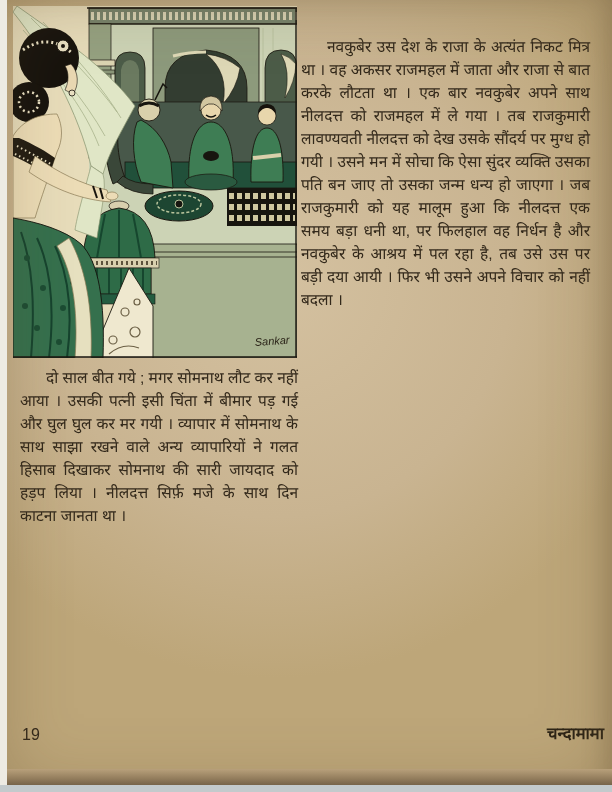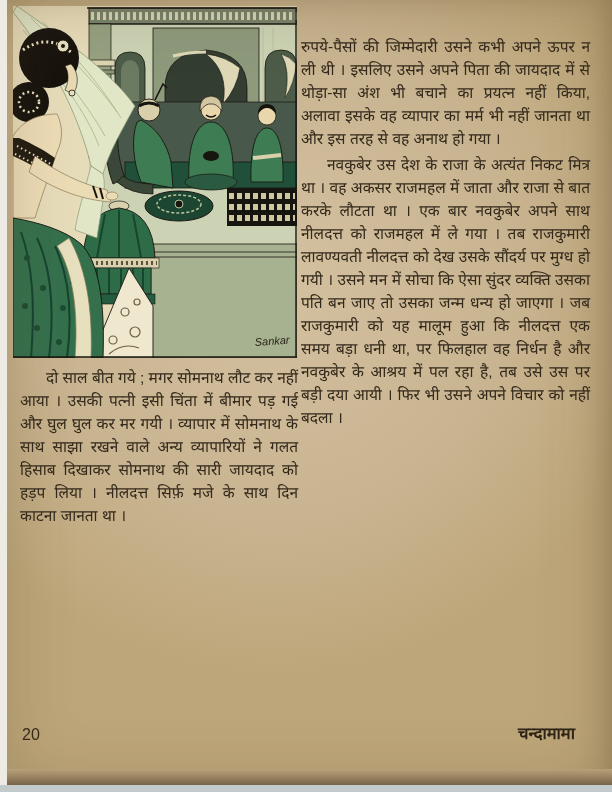--- a/index.html
+++ b/index.html
@@ -16,21 +16,21 @@
   .illustration svg{display:block;}
 
   .col{position:absolute;color:#33291b;font-size:15.5px;line-height:23px;text-align:justify;
        text-rendering:optimizeLegibility;}
   .col-right{left:301px;top:35px;width:289px;}
   .col-left{left:20px;top:366px;width:278px;}
   .para{margin:0 0 3px 0;}
   .para.indent{text-indent:26px;}
 
   .page-number{position:absolute;left:22px;top:726px;font-size:16px;color:#33291b;}
-  .magazine-title{position:absolute;right:37px;top:721px;font-size:16.5px;font-weight:bold;color:#2d2416;}
+  .magazine-title{position:absolute;right:8px;top:721px;font-size:16.5px;font-weight:bold;color:#2d2416;}
 </style>
 </head>
 <body>
 
 <div class="page">
   <div class="scan-edge-left"></div>
 
   <figure class="illustration">
     <svg viewBox="0 0 284 352" width="284" height="352">
 
@@ -196,26 +196,25 @@
 
       <g stroke="#1a160f" stroke-width="1.4" fill="none">
         <line x1="74" y1="2" x2="284" y2="2"></line>
         <line x1="283" y1="2" x2="283" y2="351"></line>
         <line x1="0" y1="351" x2="284" y2="351"></line>
       </g>
     </svg>
   </figure>
 
   <div class="col col-right">
-      <p class="para">रुपये-पैसों की जिम्मेदारी उसने कभी अपने ऊपर न ली थी । इसलिए उसने अपने पिता की जायदाद में से थोड़ा-सा अंश भी बचाने का प्रयत्न नहीं किया, अलावा इसके वह व्यापार का मर्म भी नहीं जानता था और इस तरह से वह अनाथ हो गया ।</p>
       <p class="para indent">नवकुबेर उस देश के राजा के अत्यंत निकट मित्र था । वह अकसर राजमहल में जाता और राजा से बात करके लौटता था । एक बार नवकुबेर अपने साथ नीलदत्त को राजमहल में ले गया । तब राजकुमारी लावण्यवती नीलदत्त को देख उसके सौंदर्य पर मुग्ध हो गयी । उसने मन में सोचा कि ऐसा सुंदर व्यक्ति उसका पति बन जाए तो उसका जन्म धन्य हो जाएगा । जब राजकुमारी को यह मालूम हुआ कि नीलदत्त एक समय बड़ा धनी था, पर फिलहाल वह निर्धन है और नवकुबेर के आश्रय में पल रहा है, तब उसे उस पर बड़ी दया आयी । फिर भी उसने अपने विचार को नहीं बदला ।</p>
     </div>
 
   <div class="col col-left">
       <p class="para indent">दो साल बीत गये ; मगर सोमनाथ लौट कर नहीं आया । उसकी पत्नी इसी चिंता में बीमार पड़ गई और घुल घुल कर मर गयी । व्यापार में सोमनाथ के साथ साझा रखने वाले अन्य व्यापारियों ने गलत हिसाब दिखाकर सोमनाथ की सारी जायदाद को हड़प लिया । नीलदत्त सिर्फ़ मजे के साथ दिन काटना जानता था ।</p>
     </div>
 
-  <div class="page-number">20</div>
+  <div class="page-number">19</div>
   <div class="magazine-title">चन्दामामा</div>
 
   <div class="page-curl"></div>
   <div class="scan-edge-bottom"></div>
 </div>
 
 </body></html>

